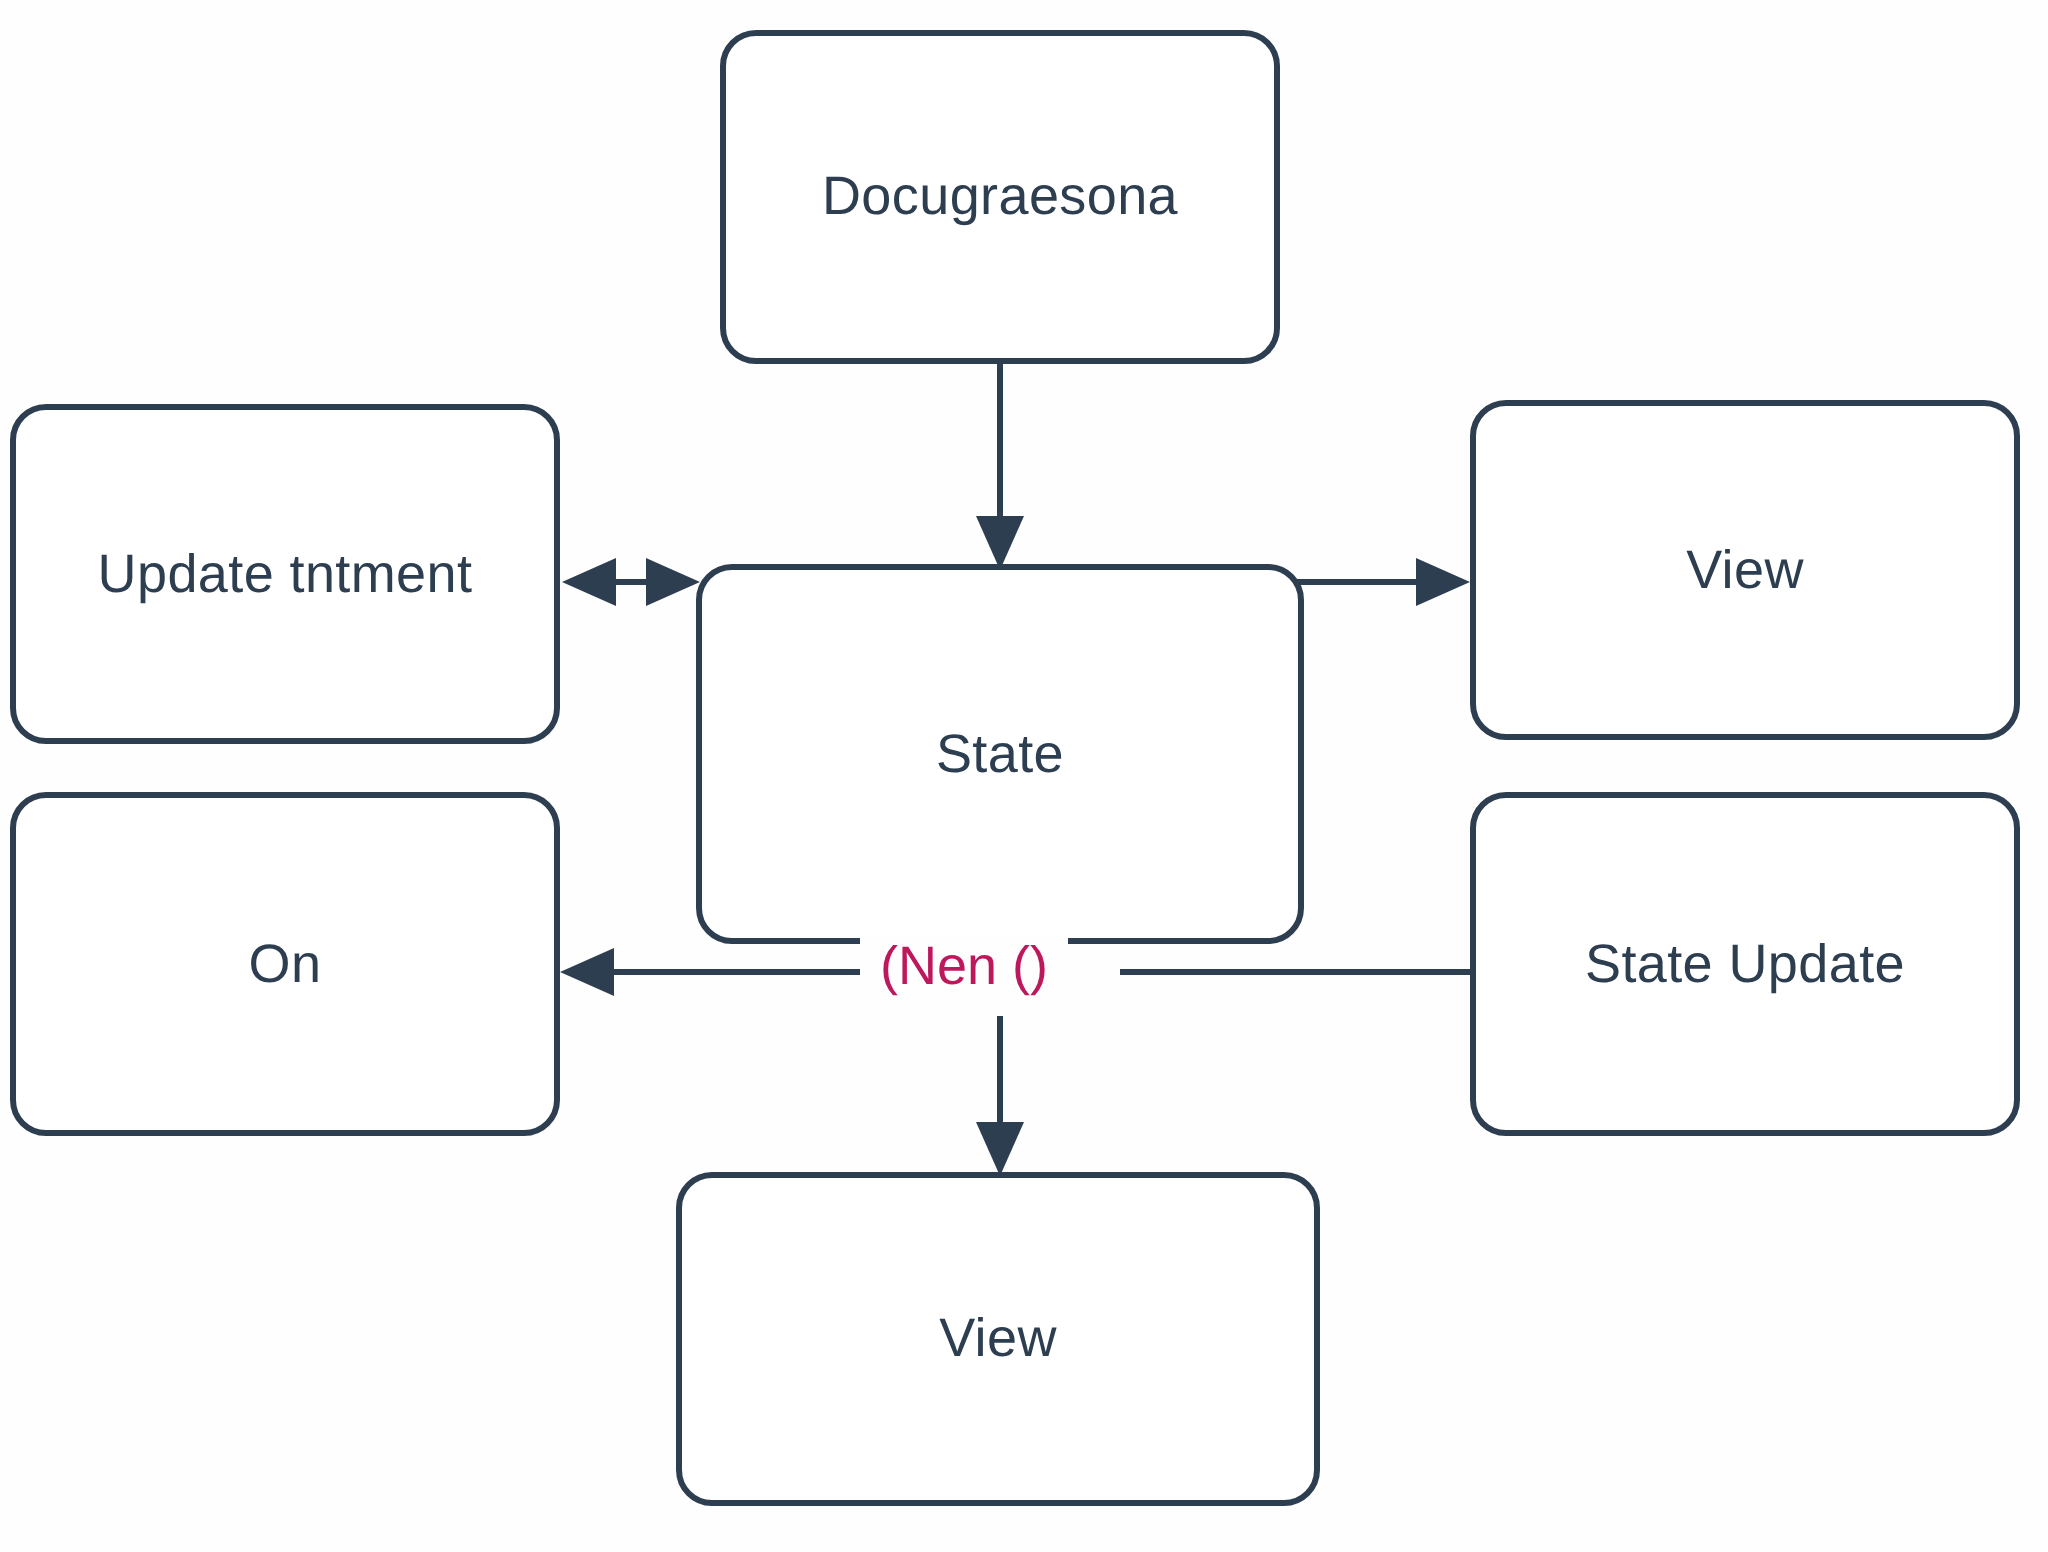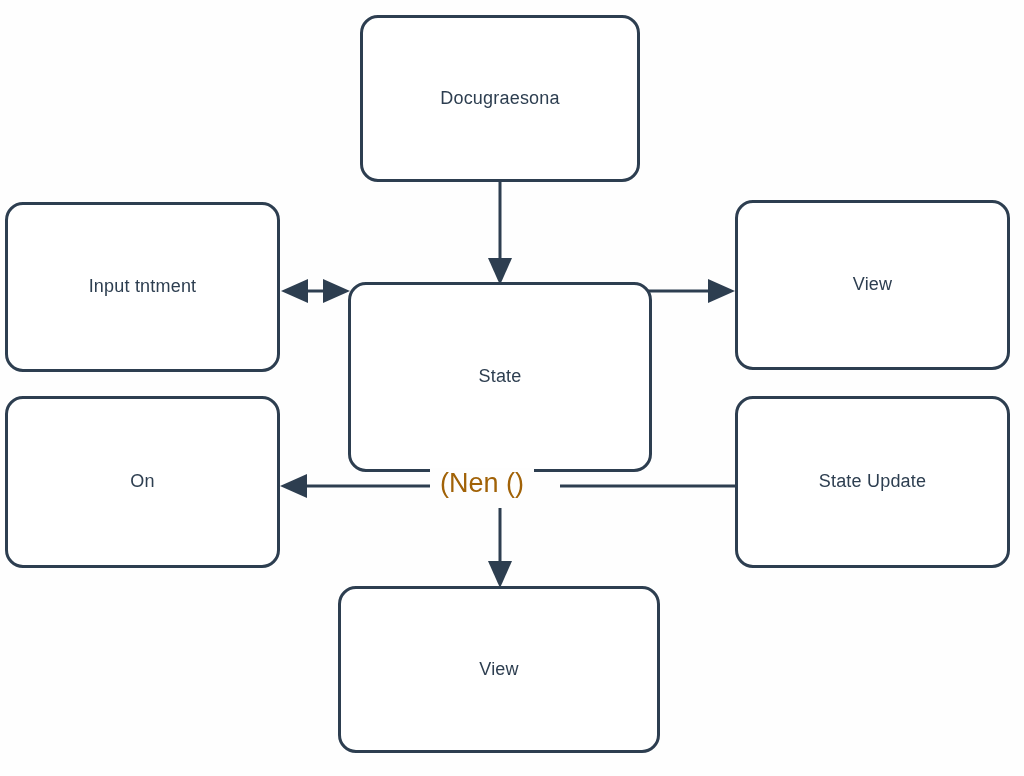--- a/index.html
+++ b/index.html
@@ -23,21 +23,21 @@
     background: #ffffff;
     border: 3px solid #2d3e50;
     border-radius: 18px;
     display: flex;
     align-items: center;
     justify-content: center;
     z-index: 2;
   }
   .node-label {
     font-family: "Liberation Sans", sans-serif;
-    font-size: 18px;
+    font-size: 27px;
     color: #2d3e50;
     letter-spacing: 0.2px;
     text-align: right;
     line-height: 1.2;
     user-select: none;
   }
   
   #node-top      { left: 360px; top: 15px;  width: 280px; height: 167px; }
   #node-left-top { left: 5px;   top: 202px; width: 275px; height: 170px; }
   #node-center   { left: 348px; top: 282px; width: 304px; height: 190px; }
@@ -62,21 +62,21 @@
   .edge-head {
     fill: #2d3e50;
   }
   .edge-label {
     position: absolute;
     z-index: 3;
     background: #fefefe;
     padding: 0 10px;
     font-family: "Liberation Sans", sans-serif;
     font-size: 27px;
-    color: #a16207;
+    color: #be185d;
     white-space: nowrap;
     user-select: none;
   }
   #edge-label-center {
     left: 430px;
     top: 468px;
   }
 </style>
 </head>
 <body>
@@ -112,21 +112,21 @@
       <path class="edge-line" d="M 500 508 L 500 570"></path>
       <polygon class="edge-head" points="500,588 488,561 512,561"></polygon>
     </g>
   </svg>
 
   <div class="node" id="node-top">
     <span class="node-label">Docugraesona</span>
   </div>
 
   <div class="node" id="node-left-top">
-    <span class="node-label">Input tntment</span>
+    <span class="node-label">Update tntment</span>
   </div>
 
   <div class="node" id="node-center">
     <span class="node-label">State</span>
   </div>
 
   <div class="node" id="node-right-top">
     <span class="node-label">View</span>
   </div>
 

